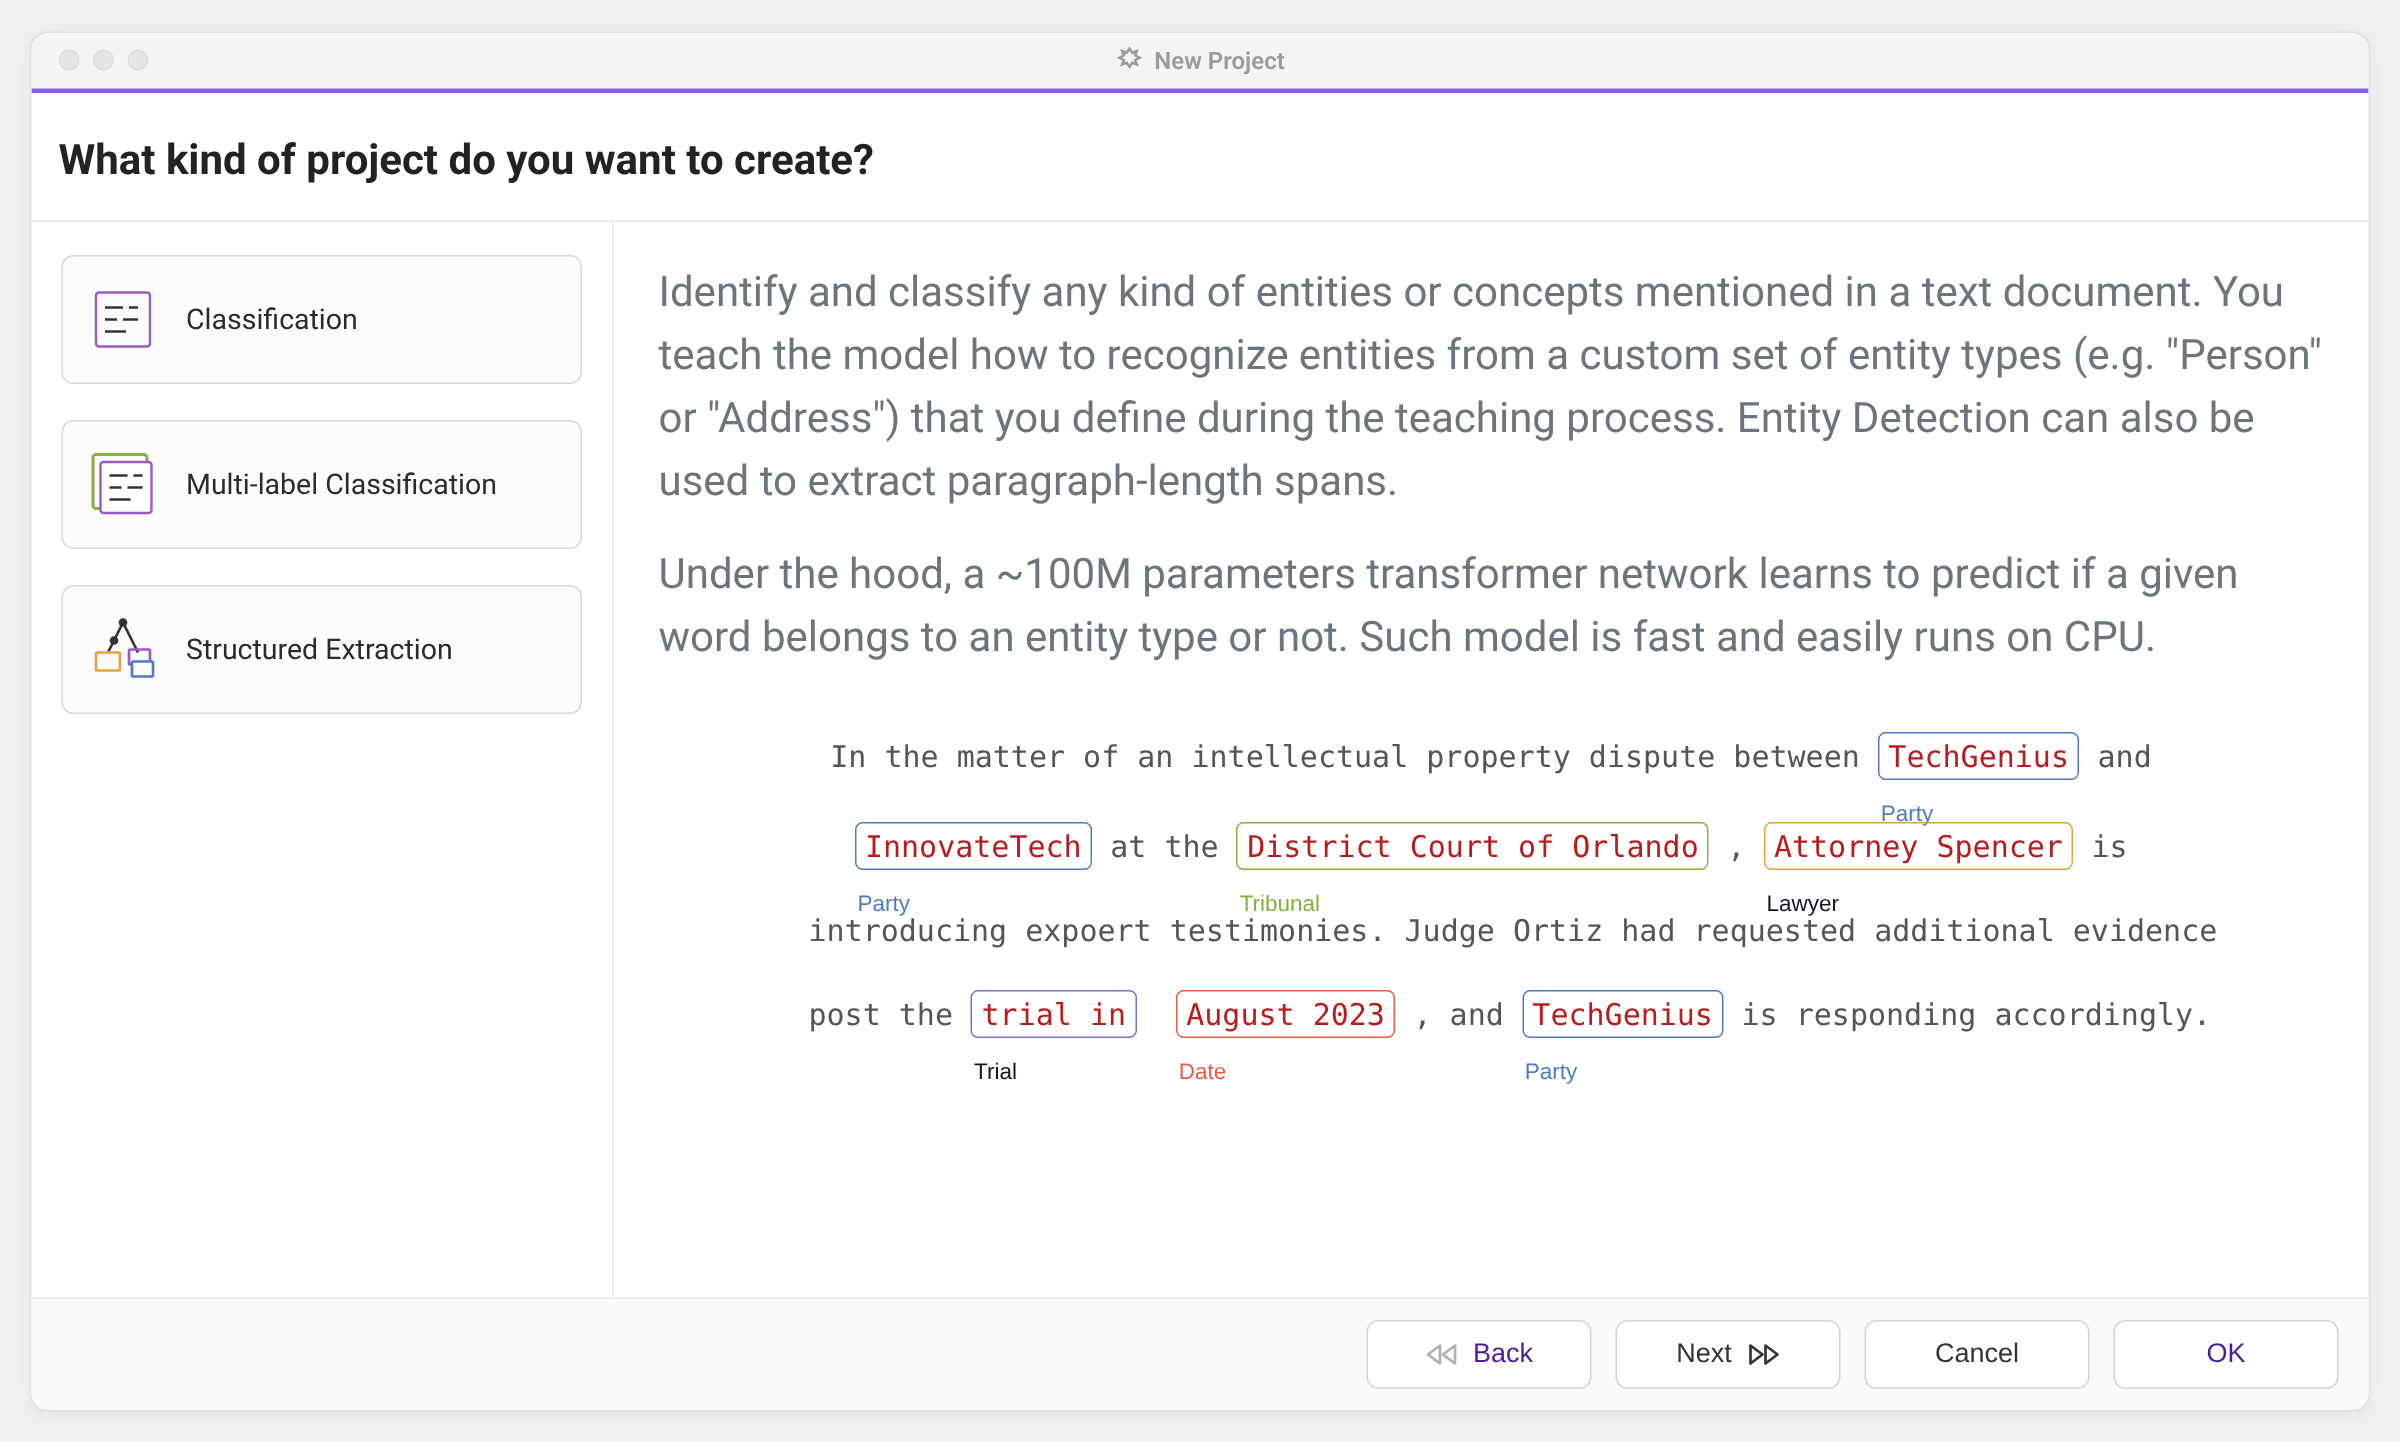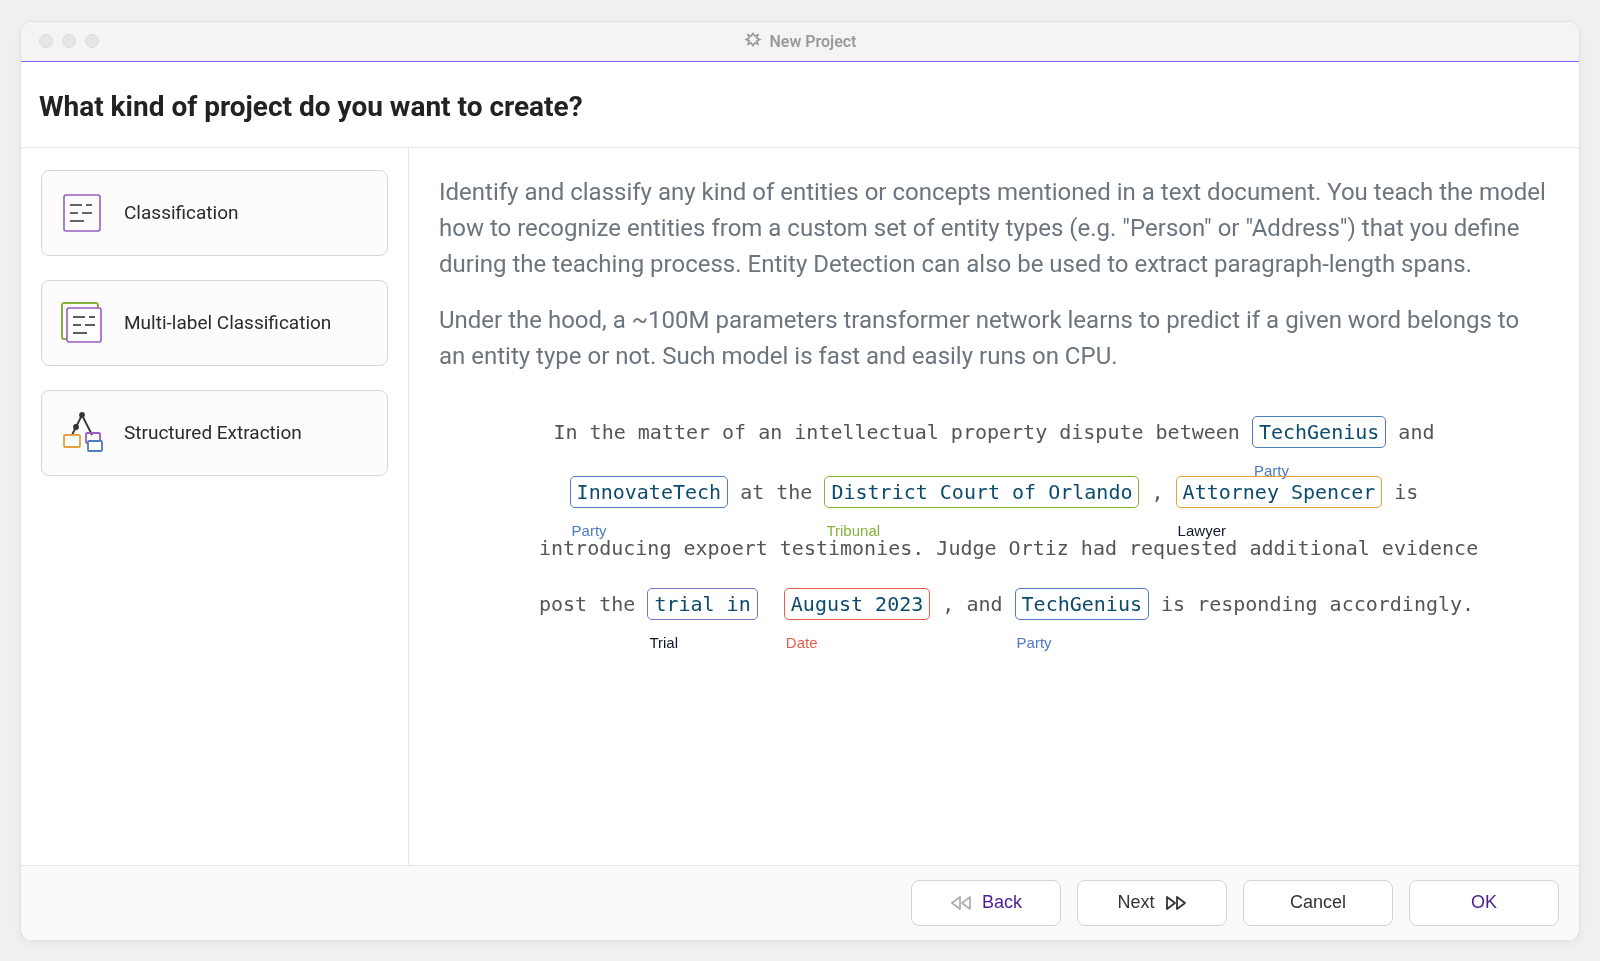--- a/index.html
+++ b/index.html
@@ -19,21 +19,21 @@
       border: 1px solid #e0e0e0;
       border-radius: 12px;
       box-shadow: 0 2px 10px rgba(0,0,0,0.05);
       display: flex;
       flex-direction: column;
       overflow: hidden;
     }
     .titlebar {
       height: 40px;
       background: #f4f4f4;
-      border-bottom: 1px solid #8b5cf6;
+      border-bottom: 3px solid #8b5cf6;
       display: flex;
       align-items: center;
       justify-content: center;
       position: relative;
     }
     .traffic-lights {
       position: absolute;
       left: 18px;
       display: flex;
       gap: 9px;
@@ -100,21 +100,21 @@
       display: flex;
       align-items: center;
       justify-content: center;
     }
     .content-panel {
       flex: 1;
       padding: 26px 30px;
       overflow-y: auto;
     }
     .desc-text {
-      font-size: 24px;
+      font-size: 28px;
       line-height: 1.5;
       color: #6c757d;
       margin-bottom: 20px;
     }
     .example-area {
       font-family: ui-monospace, SFMono-Regular, Menlo, Monaco, Consolas, monospace;
       font-size: 20px;
       line-height: 2.8;
       color: #555;
       padding: 10px 100px;
@@ -125,21 +125,21 @@
       display: inline-block;
       position: relative;
       vertical-align: baseline;
     }
     .entity-box {
       display: inline-block;
       border: 1.5px solid;
       border-radius: 5px;
       padding: 0 6px;
       line-height: 1.5;
-      color: #0c4a6e;
+      color: #b91c1c;
     }
     .entity-label {
       position: absolute;
       top: 100%;
       left: 2px;
       font-family: -apple-system, BlinkMacSystemFont, sans-serif;
       font-size: 15px;
       line-height: 1.2;
       margin-top: 2px;
     }

